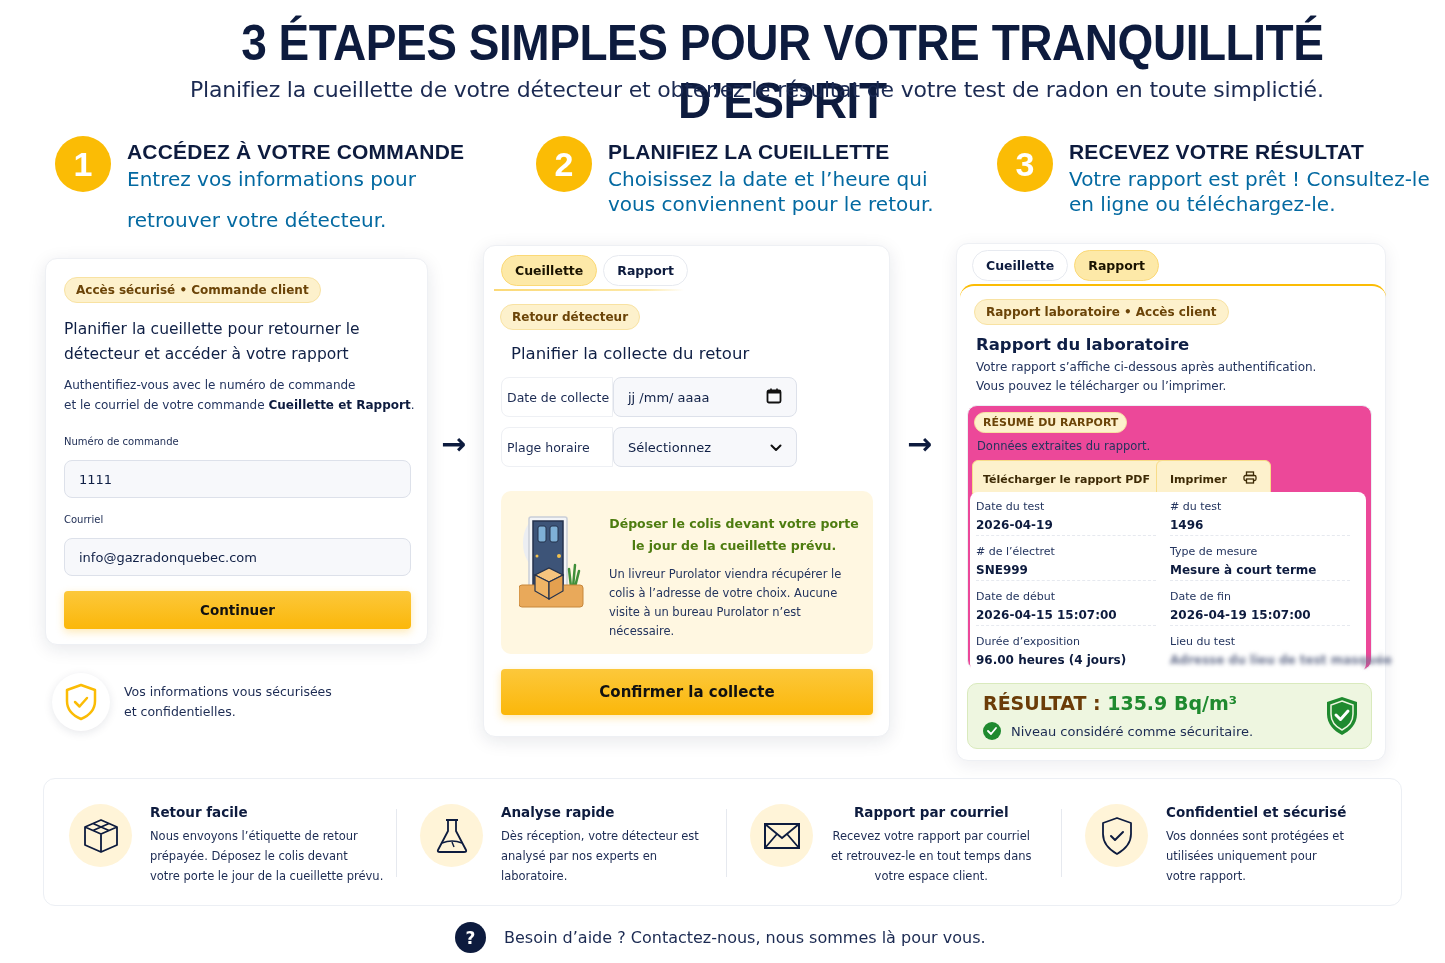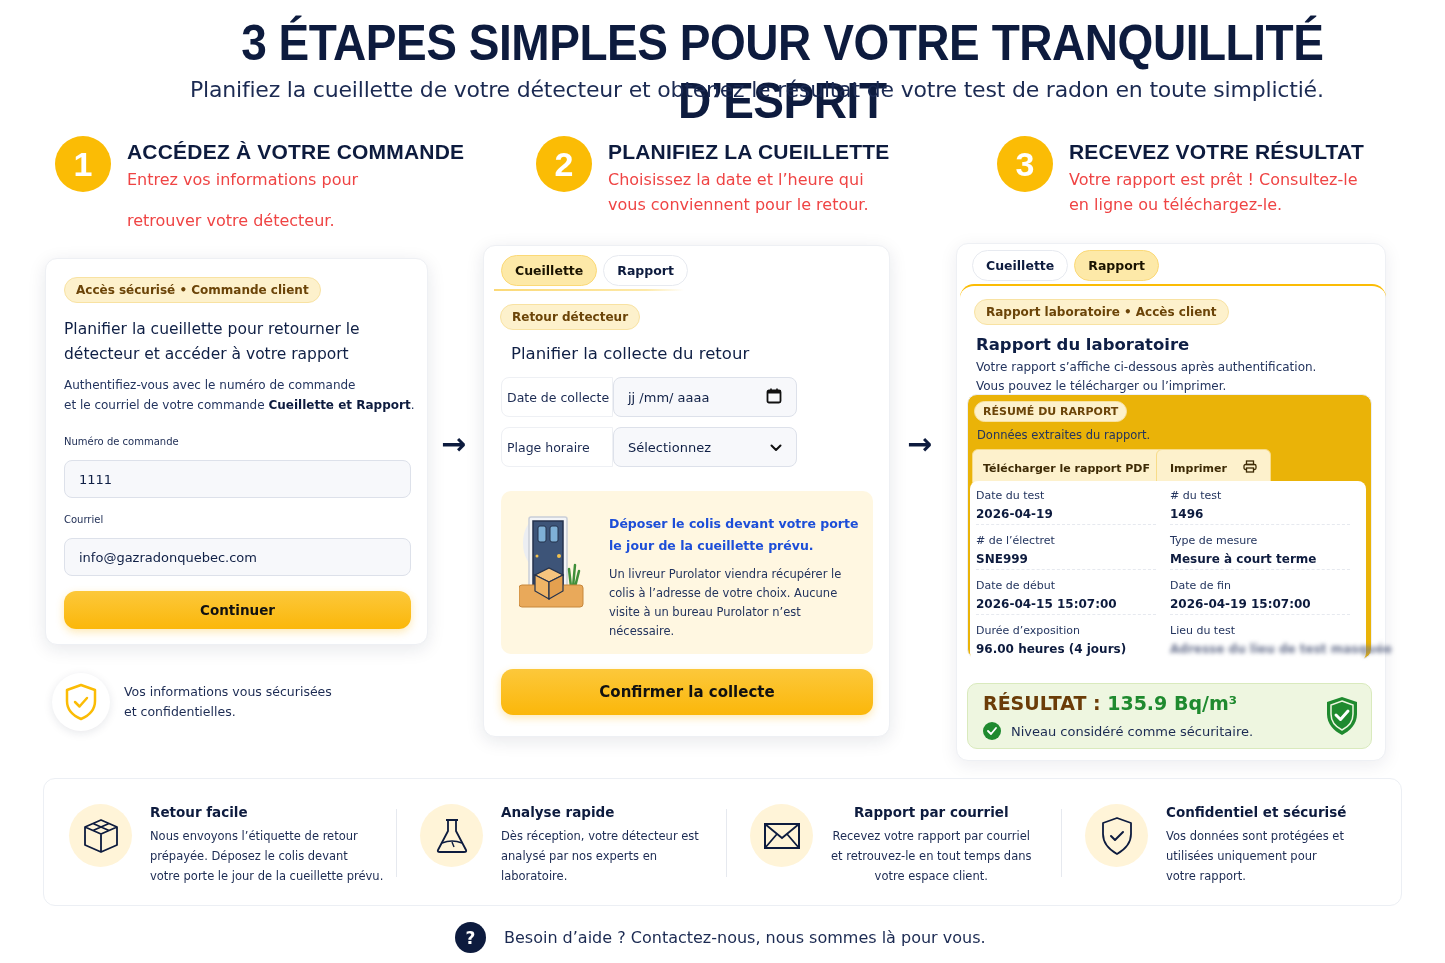--- a/index.html
+++ b/index.html
@@ -12,29 +12,29 @@
     font-family: "Liberation Sans", sans-serif; font-weight: 700; font-size: 50px; letter-spacing: -0.5px;
     color: #0d1b3e; transform: scaleX(0.92); transform-origin: 780px 0; }
   .subtitle { position: absolute; left: 190px; top: 77px; font-size: 22px; color: #1b2a52; letter-spacing: -0.2px; }
 
   
   .step { position: absolute; top: 136px; display: flex; }
   .step-num { width: 56px; height: 56px; border-radius: 50%; background: #fbbc05; color: #fff;
     font-family: "Liberation Sans", sans-serif; font-weight: 700; font-size: 34px; display: flex; align-items: center; justify-content: center; flex-shrink: 0; }
   .step-text { margin-left: 16px; margin-top: 4px; }
   .step-title { font-family: "Liberation Sans", sans-serif; font-weight: 700; font-size: 21px; color: #0d1b3e; letter-spacing: 0.2px; }
-  .step-desc { font-size: 16px; color: #ef4444; line-height: 25px; margin-top: 3px; }
+  .step-desc { font-size: 20px; color: #0369a1; line-height: 25px; margin-top: 3px; }
 
   
   .card { position: absolute; background: #fff; border-radius: 12px; box-shadow: 0 4px 18px rgba(20,30,60,0.10); border: 1px solid #eef0f4; }
   .pill { display: inline-block; background: #fdf1cc; border: 1px solid #f8e2a2; color: #6b4408; border-radius: 14px;
     font-size: 12px; font-weight: 700; padding: 5px 11px; }
   .field-input { background: #f7f8fb; border: 1.5px solid #dde1ea; border-radius: 8px; font-size: 13px; color: #0f1f45;
     display: flex; align-items: center; padding: 0 14px; }
-  .btn-yellow { background: linear-gradient(180deg, #fcc83b 0%, #fbb70a 100%); border-radius: 12px; color: #111;
+  .btn-yellow { background: linear-gradient(180deg, #fcc83b 0%, #fbb70a 100%); border-radius: 4px; color: #111;
     font-weight: 700; display: flex; align-items: center; justify-content: center; box-shadow: 0 3px 8px rgba(251,183,10,0.30); }
 
   
   #card1 { left: 45px; top: 258px; width: 383px; height: 387px; }
   #card1 .pill { position: absolute; left: 18px; top: 18px; }
   .c1-heading { position: absolute; left: 18px; top: 58px; font-size: 15.5px; line-height: 25px; color: #0f1f45; width: 350px; }
   .c1-desc { position: absolute; left: 18px; top: 116px; font-size: 12px; line-height: 20px; color: #23345e; width: 360px; }
   .c1-desc b { color: #0d1b3e; }
   .c1-label { position: absolute; left: 18px; font-size: 10px; color: #1b2a52; }
   #card1 .field-input { position: absolute; left: 18px; width: 347px; height: 38px; }
@@ -52,31 +52,31 @@
   .tabs { position: absolute; display: flex; gap: 6px; }
   .tab { border-radius: 16px; font-size: 12.5px; font-weight: 700; padding: 7px 13px; color: #0d1b3e; border: 1px solid #e7eaf0; background: #fff; }
   .tab.active { background: #fde9a8; border-color: #fbd977; color: #1a1300; }
   .tab-underline { position: absolute; height: 2px; background: linear-gradient(90deg, #fbd977, #fde9a8 80%, transparent); }
   #card2 .pill { position: absolute; left: 16px; top: 58px; }
   .c2-heading { position: absolute; left: 27px; top: 98px; font-size: 16.5px; color: #0f1f45; }
   .form-row { position: absolute; left: 17px; width: 296px; height: 40px; display: flex; }
   .form-row .lbl { width: 112px; height: 40px; border: 1px solid #eef0f4; border-radius: 8px 0 0 8px; font-size: 12.5px; color: #1b2a52; display: flex; align-items: center; padding-left: 5px; background: #fff; }
   .form-row .field-input { flex: 1; height: 40px; justify-content: space-between; }
   .info-box { position: absolute; left: 17px; top: 245px; width: 372px; height: 163px; background: #fff7e1; border-radius: 10px; }
-  .info-title { position: absolute; left: 108px; top: 22px; font-size: 12.5px; font-weight: 700; line-height: 22px; color: #1d4ed8; width: 250px; }
+  .info-title { position: absolute; left: 108px; top: 22px; font-size: 12.5px; font-weight: 700; line-height: 22px; color: #4d7c0f; width: 250px; text-align: center; }
   .info-desc { position: absolute; left: 108px; top: 74px; font-size: 11.5px; line-height: 19px; color: #23345e; width: 250px; }
   #card2 .btn-yellow { position: absolute; left: 17px; top: 423px; width: 372px; height: 46px; font-size: 15px; }
 
   
   #card3 { left: 956px; top: 243px; width: 430px; height: 518px; }
   .c3-inner { position: absolute; left: 3px; top: 40px; width: 426px; height: 476px; border-top: 2.5px solid #fbbc05; border-radius: 14px 14px 12px 12px; }
   #card3 .pill.p1 { position: absolute; left: 17px; top: 55px; }
   .c3-heading { position: absolute; left: 19px; top: 91px; font-size: 16.5px; font-weight: 600; color: #0f1f45; }
   .c3-desc { position: absolute; left: 19px; top: 114px; font-size: 12px; line-height: 19px; color: #23345e; }
-  .summary { position: absolute; left: 10px; top: 150px; width: 405px; height: 265px; background: #eab308; border: 1px solid #eceff4; border-radius: 10px; }
+  .summary { position: absolute; left: 10px; top: 161px; width: 405px; height: 265px; background: #ec4899; border: 1px solid #eceff4; border-radius: 10px; }
   .summary .pill { position: absolute; left: 6px; top: 6px; font-size: 11px; padding: 3px 8px; }
   .summary-desc { position: absolute; left: 9px; top: 33px; font-size: 11.5px; color: #23345e; }
   .btn-outline { position: absolute; top: 54px; height: 38px; background: #fdf1cc; border: 1px solid #f8dc89; border-radius: 6px; font-size: 11px; font-weight: 700; color: #3d2a05; display: flex; align-items: center; gap: 8px; padding: 0 10px; }
   .data-grid { position: absolute; left: 2px; top: 86px; width: 396px; height: 180px; background: #fff; border-radius: 8px; }
   .dcell { position: absolute; width: 180px; border-bottom: 1px dashed #e6e9ef; height: 44px; }
   .dlabel { font-size: 11px; color: #23345e; position: absolute; top: 8px; left: 0; }
   .dvalue { font-size: 12px; font-weight: 700; color: #0d1b3e; position: absolute; top: 26px; left: 0; white-space: nowrap; }
   .blurred { filter: blur(2.2px); color: #6b7490; }
   .result-box { position: absolute; left: 10px; top: 439px; width: 405px; height: 66px; background: #eef6e0; border: 1px solid #d9eabd; border-radius: 10px; }
   .result-title { position: absolute; left: 15px; top: 8px; font-size: 19px; font-weight: 700; color: #6b3c08; }

